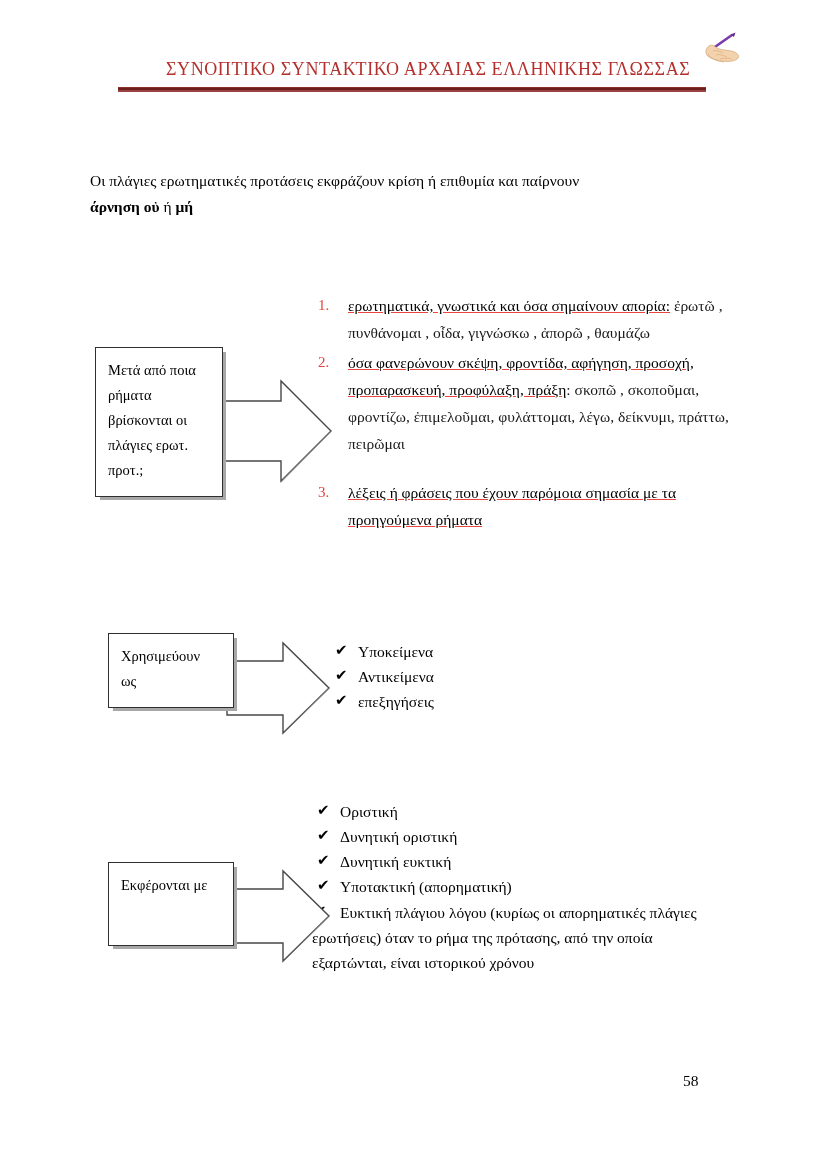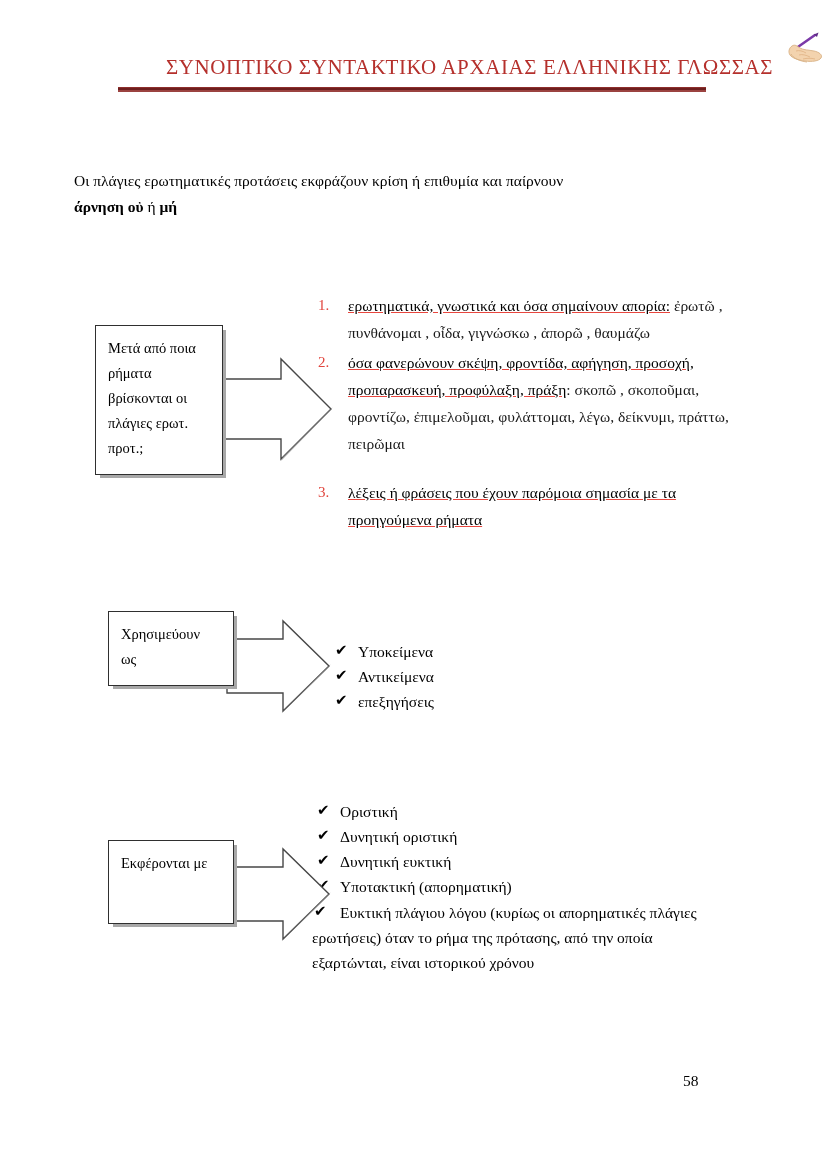--- a/index.html
+++ b/index.html
@@ -28,21 +28,21 @@
   }
   .header-title-row {
     display: flex;
     align-items: flex-end;
     justify-content: flex-start;
     height: 28px;
     padding-left: 48px;
   }
   .header-title {
     font-family: "Liberation Serif", "DejaVu Serif", serif;
-    font-size: 21px;
+    font-size: 18px;
     letter-spacing: 0.6px;
     color: #b5302c;
     white-space: nowrap;
   }
   .pen-icon {
     margin-left: 6px;
     position: relative;
     top: -11px;
   }
   .header-rule {
@@ -51,21 +51,21 @@
     height: 5px;
     background: linear-gradient(to bottom,
       #8e2f2c 0px, #8e2f2c 1px,
       #6d1f1e 1px, #6d1f1e 3px,
       #9b4340 3px, #9b4340 5px);
   }
 
   
   .intro {
     position: absolute;
-    left: 74px;
+    left: 90px;
     top: 168px;
     width: 630px;
     font-size: 15.5px;
     line-height: 26px;
   }
   .intro .ln1 { display: block; }
   .intro .ln2 { display: block; font-weight: bold; }
   .intro .ln2 .thin { font-weight: normal; }
 
   
@@ -78,20 +78,21 @@
   .box {
     position: relative;
     box-sizing: border-box;
     border: 1.3px solid #2f2f2f;
     background: #ffffff;
     box-shadow: 4px 4px 0 -1px #a8a8a8;
     padding: 10px 24px 8px 12px;
     font-size: 14.5px;
     line-height: 25px;
     z-index: 2;
+    margin-top: 22px;
   }
   .arrow {
     position: absolute;
     z-index: 1;
   }
   .arrow svg { display: block; overflow: visible; }
 
   
   .olist {
     position: absolute;

